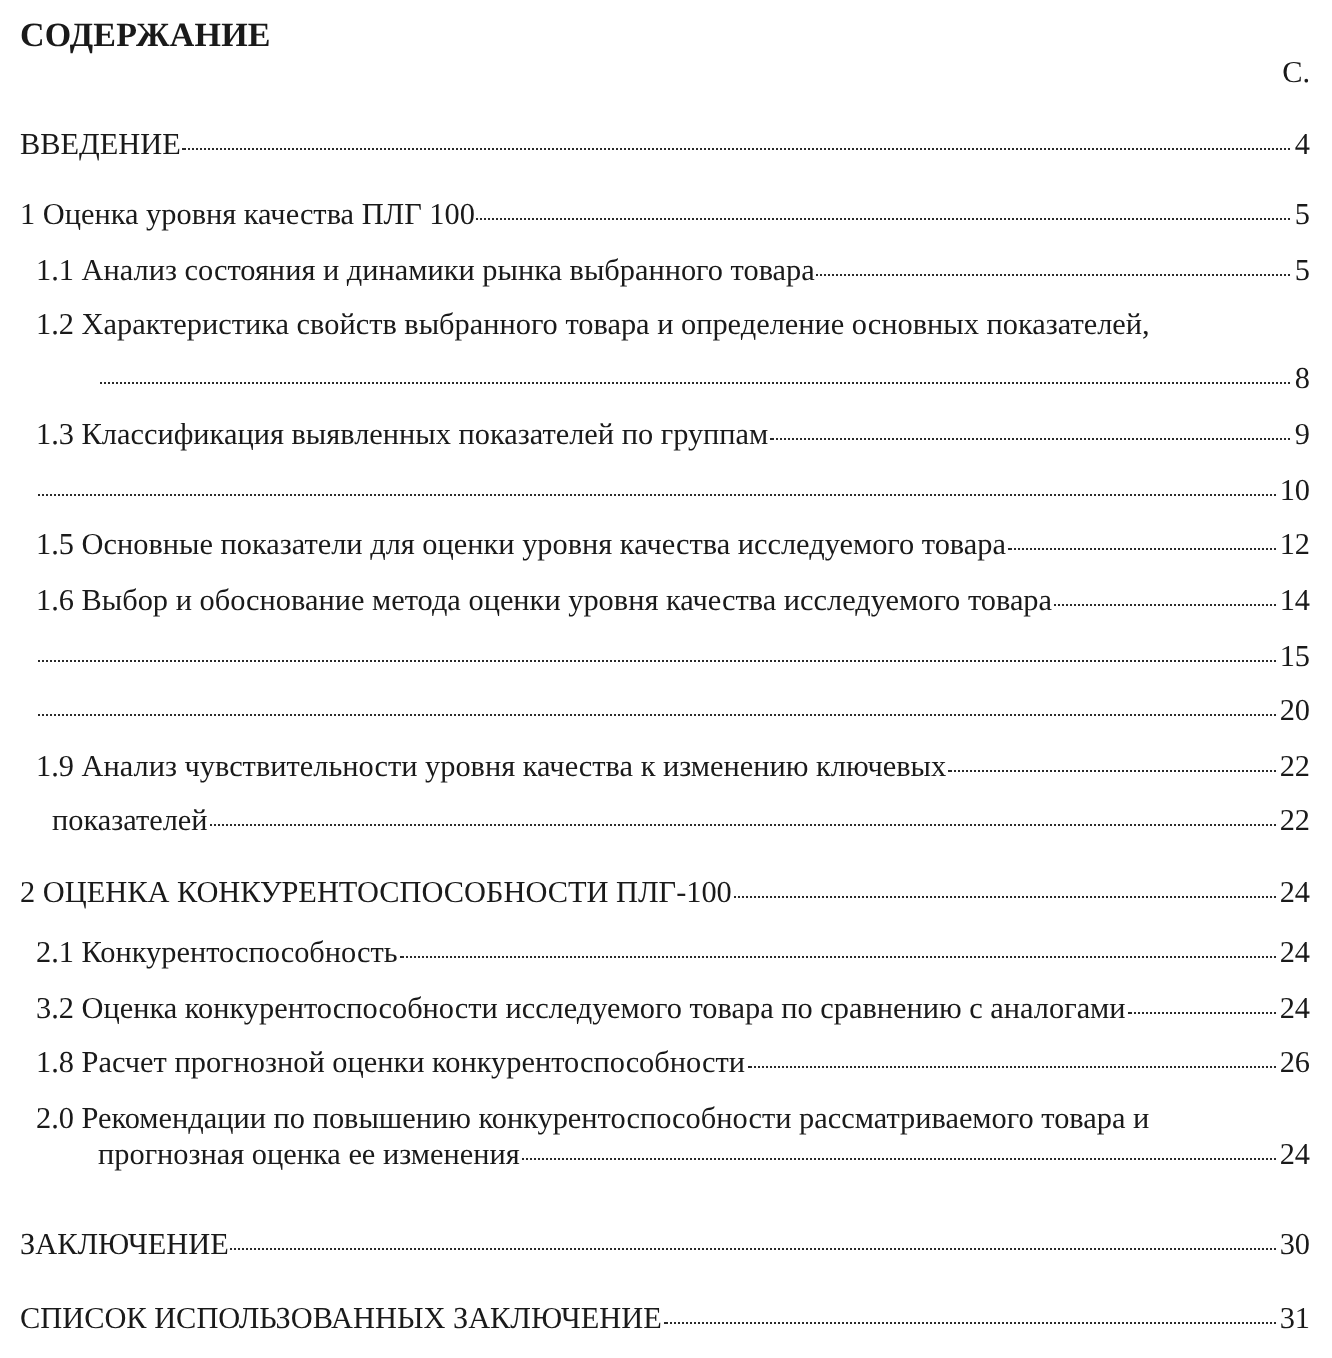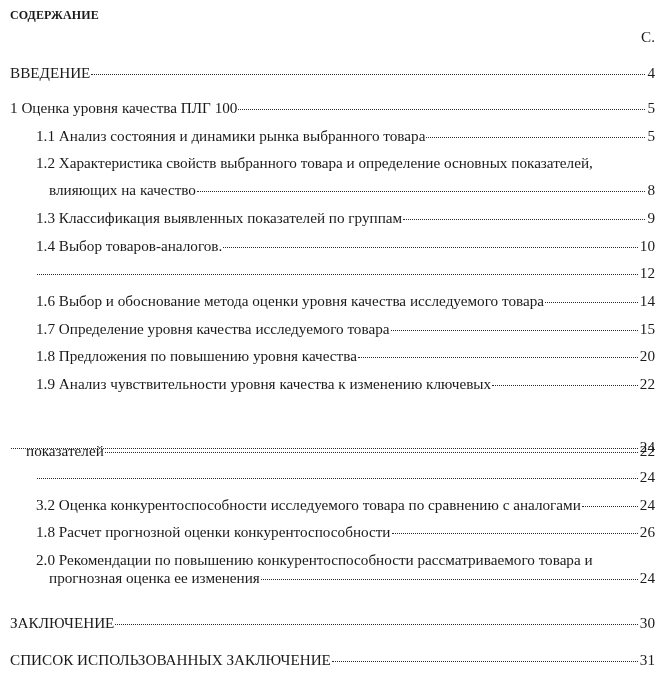--- a/index.html
+++ b/index.html
@@ -14,21 +14,21 @@
       overflow: hidden;
       font-family: "Liberation Serif", "DejaVu Serif", serif;
       color: #1a1a1a;
       font-size: 15.2px;
     }
     .title {
       position: absolute;
       left: 10px;
       top: 8px;
       font-weight: bold;
-      font-size: 12px;
+      font-size: 17px;
       letter-spacing: 0.1px;
     }
     .page-label {
       position: absolute;
       right: 11px;
       top: 28px;
       font-size: 15.2px;
     }
     .toc-line {
       position: absolute;
@@ -59,23 +59,23 @@
       border-bottom: 1.2px dotted #2a2a2a;
     }
     .toc-line .num {
       flex: 0 0 auto;
       text-align: right;
     }
     .toc-line.no-dots .dots::before {
       border-bottom: none;
     }
     .lvl0 { left: 10px; }
-    .lvl1 { left: 36px; }
+    .lvl1 { left: 18px; }
     .lvl2 { left: 49px; }
-    .lvl1b { left: 26px; margin-top: 40px; }
+    .lvl1b { left: 26px; }
   </style>
 </head>
 <body>
 
 <div>
   <div class="title">СОДЕРЖАНИЕ</div>
   <div class="page-label">С.</div>
 
   <div class="toc-line lvl0" style="top:63px">
     <span class="txt">ВВЕДЕНИЕ</span>
@@ -95,78 +95,77 @@
     <span class="num">5</span>
   </div>
 
   <div class="toc-line lvl1 no-dots" style="top:153px">
     <span class="txt">1.2 Характеристика свойств выбранного товара и определение основных показателей,</span>
     <span class="dots"></span>
     <span class="num"></span>
   </div>
 
   <div class="toc-line lvl2" style="top:180px">
-    <span class="txt">влияющих на качество</span>
     <span class="dots"></span>
     <span class="num">8</span>
   </div>
 
   <div class="toc-line lvl1" style="top:208px">
     <span class="txt">1.3 Классификация выявленных показателей по группам</span>
     <span class="dots"></span>
     <span class="num">9</span>
   </div>
 
   <div class="toc-line lvl1" style="top:236px">
-    <span class="txt">1.4 Выбор товаров-аналогов.</span>
     <span class="dots"></span>
     <span class="num">10</span>
   </div>
 
   <div class="toc-line lvl1" style="top:263px">
+    <span class="txt">1.5 Основные показатели для оценки уровня качества исследуемого товара</span>
     <span class="dots"></span>
     <span class="num">12</span>
   </div>
 
   <div class="toc-line lvl1" style="top:291px">
     <span class="txt">1.6 Выбор и обоснование метода оценки уровня качества исследуемого товара</span>
     <span class="dots"></span>
     <span class="num">14</span>
   </div>
 
   <div class="toc-line lvl1" style="top:319px">
-    <span class="txt">1.7 Определение уровня качества исследуемого товара</span>
     <span class="dots"></span>
     <span class="num">15</span>
   </div>
 
   <div class="toc-line lvl1" style="top:346px">
-    <span class="txt">1.8 Предложения по повышению уровня качества</span>
     <span class="dots"></span>
     <span class="num">20</span>
   </div>
 
   <div class="toc-line lvl1" style="top:374px">
     <span class="txt">1.9 Анализ чувствительности уровня качества к изменению ключевых</span>
     <span class="dots"></span>
     <span class="num">22</span>
   </div>
 
   <div class="toc-line lvl1b" style="top:401px">
     <span class="txt">показателей</span>
     <span class="dots"></span>
     <span class="num">22</span>
   </div>
 
   <div class="toc-line lvl0" style="top:437px">
+    <span class="txt">2 ОЦЕНКА КОНКУРЕНТОСПОСОБНОСТИ ПЛГ-100</span>
     <span class="dots"></span>
     <span class="num">24</span>
   </div>
 
   <div class="toc-line lvl1" style="top:467px">
+    <span class="txt">2.1 Конкурентоспособность</span>
     <span class="dots"></span>
     <span class="num">24</span>
   </div>
 
   <div class="toc-line lvl1" style="top:495px">
     <span class="txt">3.2 Оценка конкурентоспособности исследуемого товара по сравнению с аналогами</span>
     <span class="dots"></span>
     <span class="num">24</span>
   </div>
 

